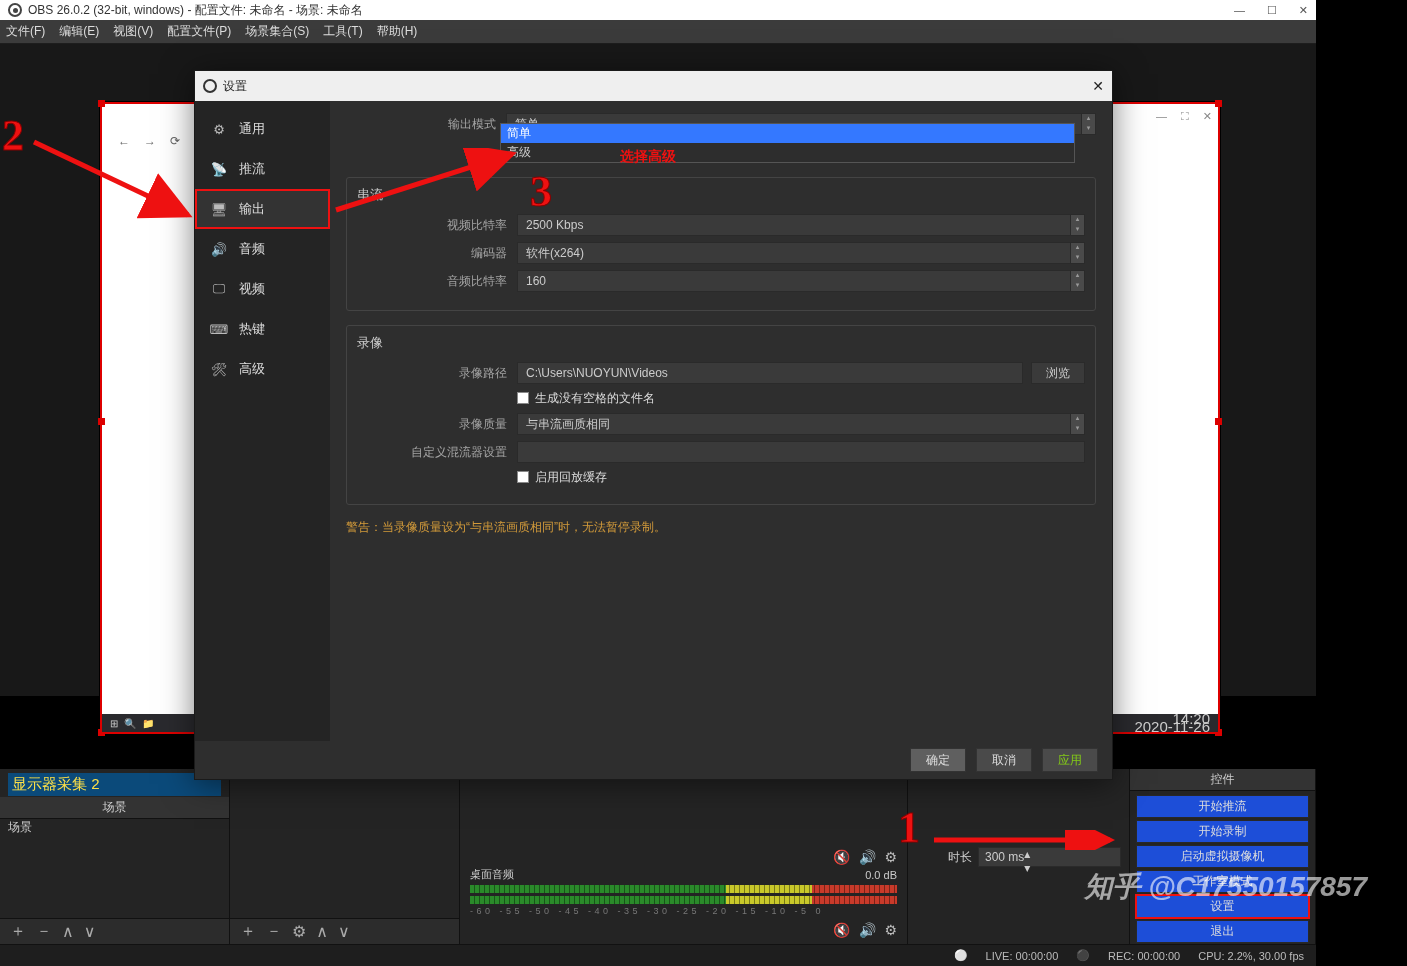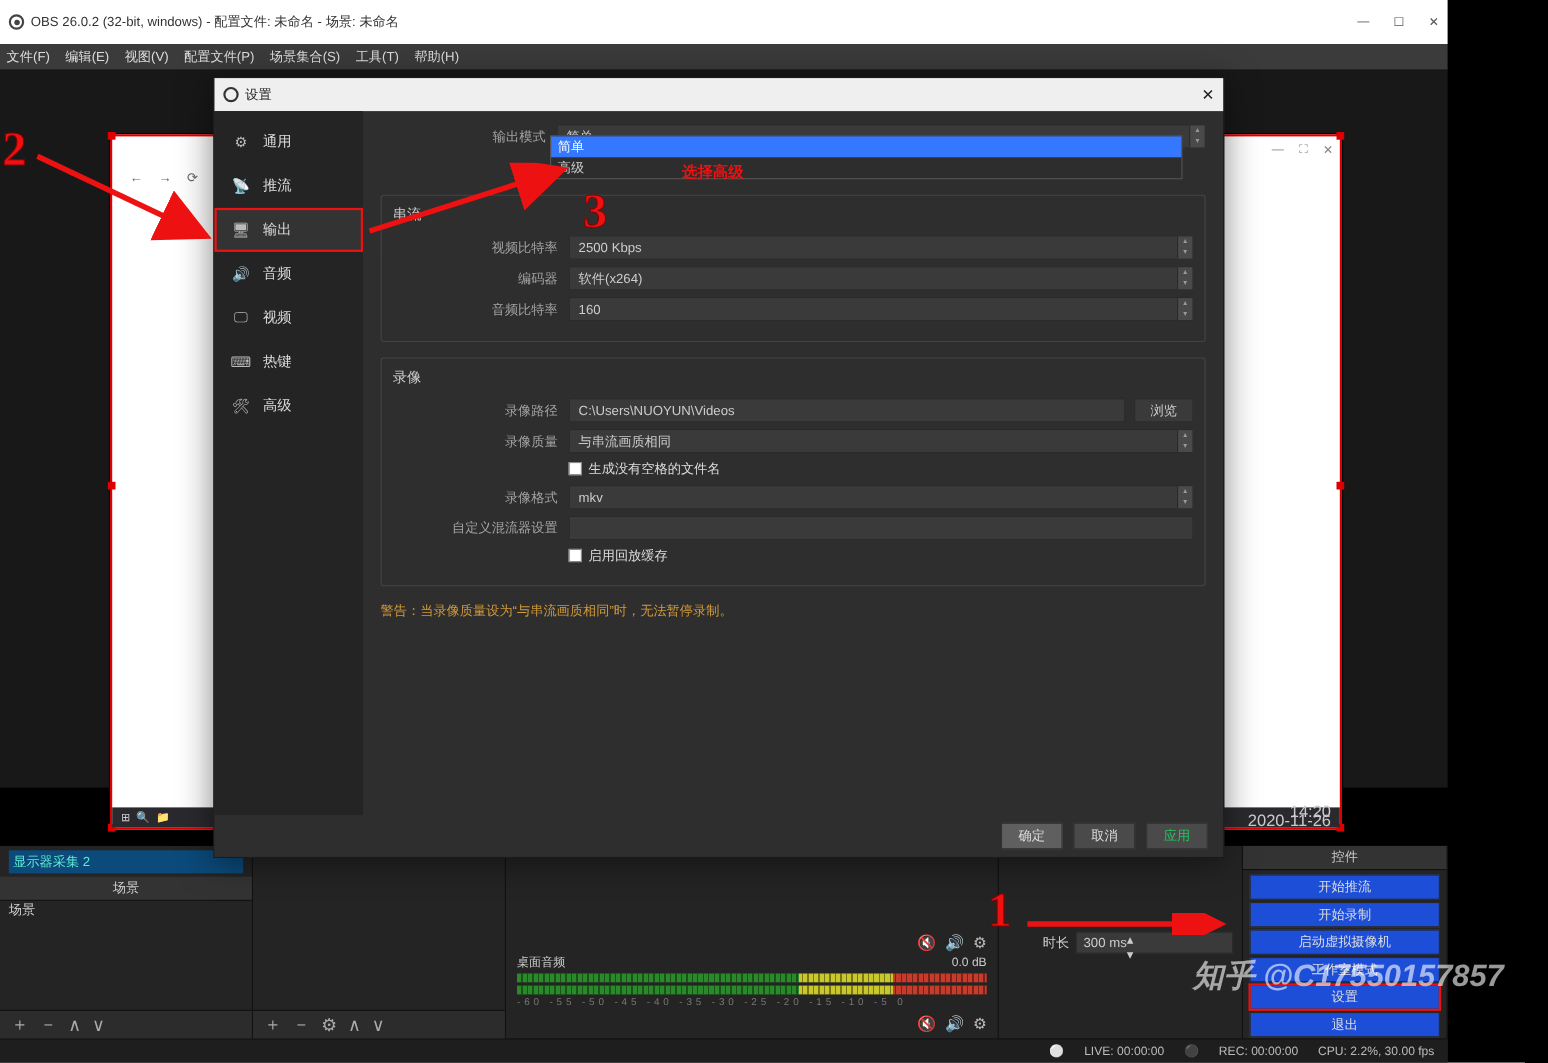--- a/index.html
+++ b/index.html
@@ -1,19 +1,19 @@
 <!DOCTYPE html>
 <html><head>
 <meta charset="utf-8">
 <style>
 * { margin:0; padding:0; box-sizing:border-box; font-family:"Microsoft YaHei",Arial,sans-serif; }
 body { width:1407px; height:966px; background:#000; position:relative; overflow:hidden; }
 
 
-.winbar { width:1316px; height:40px; background:#fff; display:flex; align-items:center; padding:0 8px; color:#333; font-size:12px; }
+.winbar { width:1316px; height:20px; background:#fff; display:flex; align-items:center; padding:0 8px; color:#333; font-size:12px; }
 .winbar .logo { width:14px; height:14px; border:2px solid #444; border-radius:50%; margin-right:6px; position:relative; }
 .winbar .logo::after { content:""; position:absolute; width:5px; height:5px; background:#444; border-radius:50%; left:3px; top:3px; }
 .winbar .wctrl { margin-left:auto; display:flex; gap:22px; color:#555; font-size:11px; }
 .winbar .wctrl span { cursor:default; }
 
 .menubar { width:1316px; height:24px; background:#3b3b3b; display:flex; align-items:center; padding:0 6px; gap:14px; color:#ddd; font-size:12px; border-bottom:1px solid #1d1d1d; }
 
 
 .main { width:1316px; position:relative; background:#181818; }
 
@@ -42,35 +42,35 @@
 .row .ctrl { flex:1; background:#3a3a3a; border:1px solid #2a2a2a; height:22px; display:flex; align-items:center; padding:0 8px; color:#ccc; position:relative; }
 .row .spin { width:14px; background:#4a4a4a; border-left:1px solid #2a2a2a; position:absolute; right:0; top:0; bottom:0; display:flex; flex-direction:column; }
 .row .spin div { flex:1; font-size:7px; text-align:center; color:#999; }
 .group { border:1px solid #444; border-radius:3px; padding:8px 10px 12px; margin-bottom:14px; }
 .group .gt { color:#ccc; font-size:13px; margin-bottom:10px; }
 .cb { width:12px; height:12px; border:1px solid #888; background:#fff; display:inline-block; margin-right:6px; vertical-align:-2px; }
 .warn { color:#d29a3a; font-size:12px; margin-top:8px; }
 .dlg-foot { height:38px; display:flex; align-items:center; justify-content:flex-end; gap:10px; padding:0 14px; background:#2e2e2e; }
 .dlg-foot button { min-width:56px; height:24px; background:#4a4a4a; border:1px solid #333; color:#ddd; font-size:12px; cursor:pointer; }
 .dlg-foot button:first-child { background:#5f5f5f; }
-.dlg-foot button.dis { color:#22c55e; }
+.dlg-foot button.dis { color:#84cc16; }
 
 
 .dd { position:absolute; left:170px; top:22px; width:575px; background:#2d2d2d; border:1px solid #555; z-index:6; font-size:12px; }
 .dd div { padding:1px 6px; color:#ccc; }
 .dd div.sel { background:#3478ff; color:#fff; }
 
 
 .bottom { position:absolute; left:0; bottom:0; width:1316px; background:#242424; }
 .panels { display:flex; height:175px; }
 .panel { border-right:1px solid #111; position:relative; }
 .panel .hdr { height:22px; background:#333; color:#ccc; font-size:12px; display:flex; align-items:center; justify-content:center; border-bottom:1px solid #111; }
 .panel .ft { position:absolute; bottom:0; left:0; right:0; height:26px; background:#2c2c2c; display:flex; align-items:center; gap:10px; padding:0 10px; color:#aaa; font-size:16px; border-top:1px solid #111; }
 .panel.src { width:230px; }
-.panel.src .list { padding:4px 8px; color:#5eead4; font-size:12px; }
+.panel.src .list { padding:4px 8px; color:#fde047; font-size:15px; }
 .panel.src .list .r { background:#0b4a7a; padding:2px 4px; margin-bottom:2px; }
 .panel.scn { width:230px; }
 .panel.mix { flex:1; }
 .panel.trn { width:190px;margin-left:32px; }
 .panel.ctl { width:186px; }
 .panel.ctl .btns { padding:4px 6px; display:flex; flex-direction:column; gap:2px; }
 .panel.ctl .btns div { background:#1d4ed8; border:1px solid #282828; color:#ddd; font-size:12px; text-align:center; padding:2px 0; cursor:pointer; }
 .panel.ctl .btns div.sel { outline:2px solid #e11; outline-offset:-1px; }
 
 .mix-body { padding:6px 10px; color:#ccc; font-size:11px; }
@@ -243,37 +243,27 @@
         <div class="row">
             <label>录像路径</label>
           <div class="ctrl" style="flex:1">
               <span>C:\Users\NUOYUN\Videos</span>
             </div>
           <div class="ctrl" style="flex:0 0 54px;margin-left:8px;justify-content:center;cursor:pointer">
               <span>浏览</span>
             </div>
         </div>
         <div class="row">
+            <label></label>
+            <div><span class="cb"></span><span>生成没有空格的文件名</span></div>
+          </div>
+        <div class="row">
             <label>录像质量</label>
             <div class="ctrl">
               <span>与串流画质相同</span>
-              <div class="spin">
-                <div>▴</div>
-                <div>▾</div>
-              </div>
-            </div>
-          </div>
-        <div class="row">
-            <label></label>
-            <div><span class="cb"></span><span>生成没有空格的文件名</span></div>
-          </div>
-        <div class="row">
-            <label>录像格式</label>
-            <div class="ctrl">
-              <span>mkv</span>
               <div class="spin">
                 <div>▴</div>
                 <div>▾</div>
               </div>
             </div>
           </div>
         <div class="row">
             <label>自定义混流器设置</label>
             <div class="ctrl"></div>
           </div>

